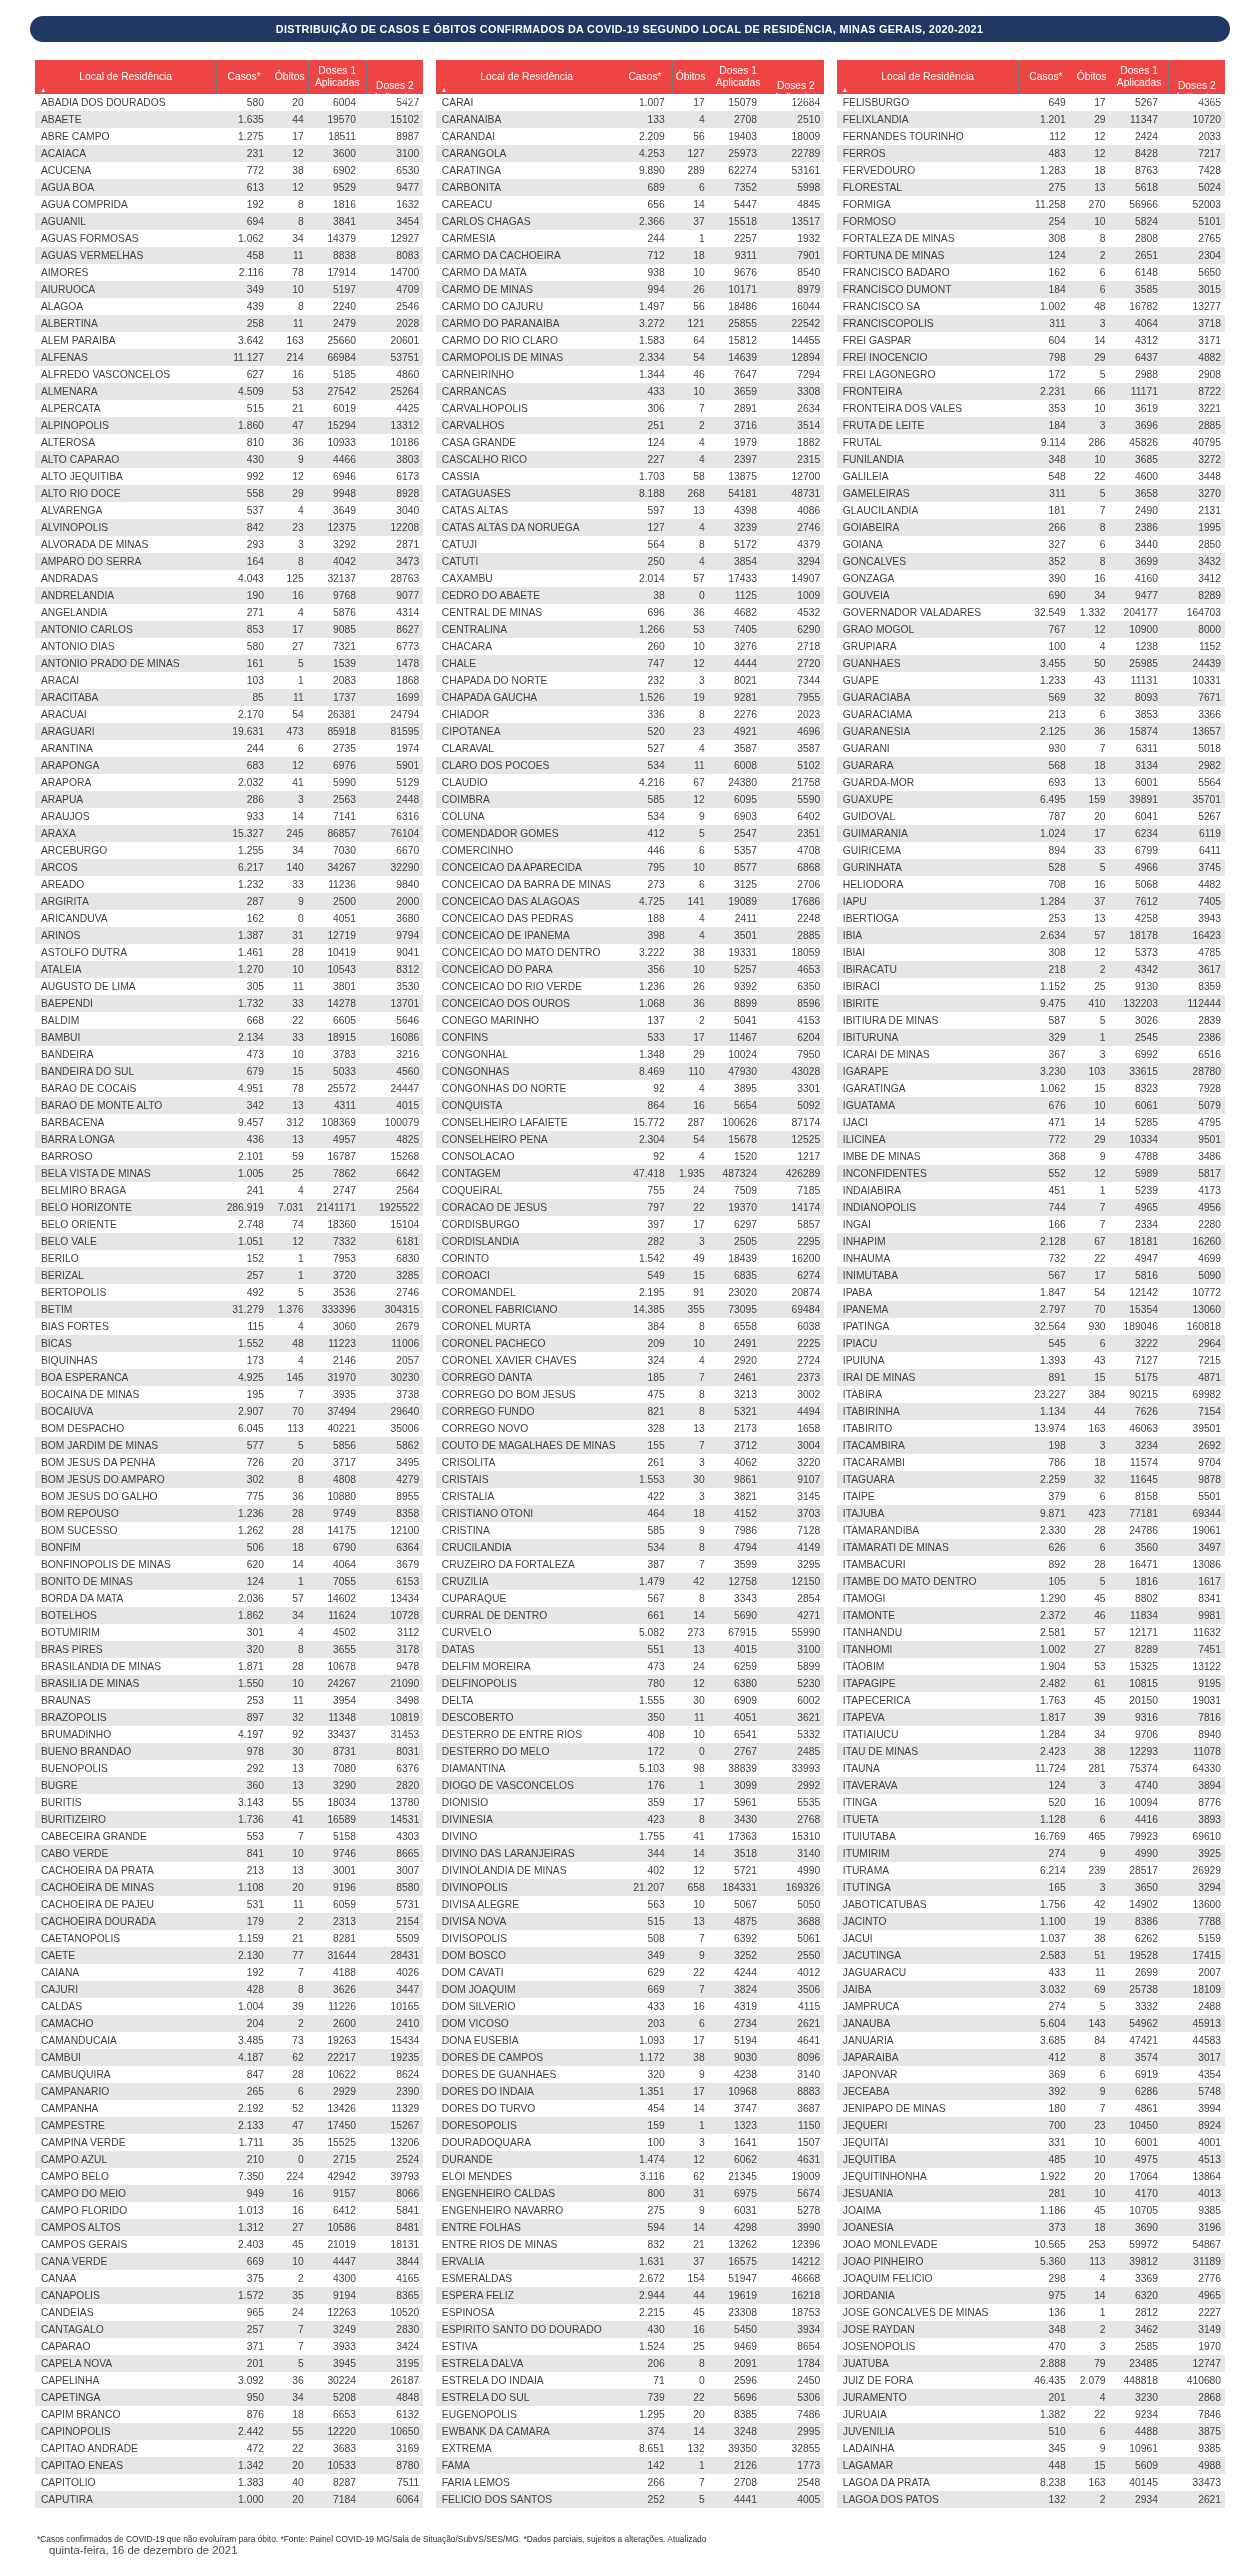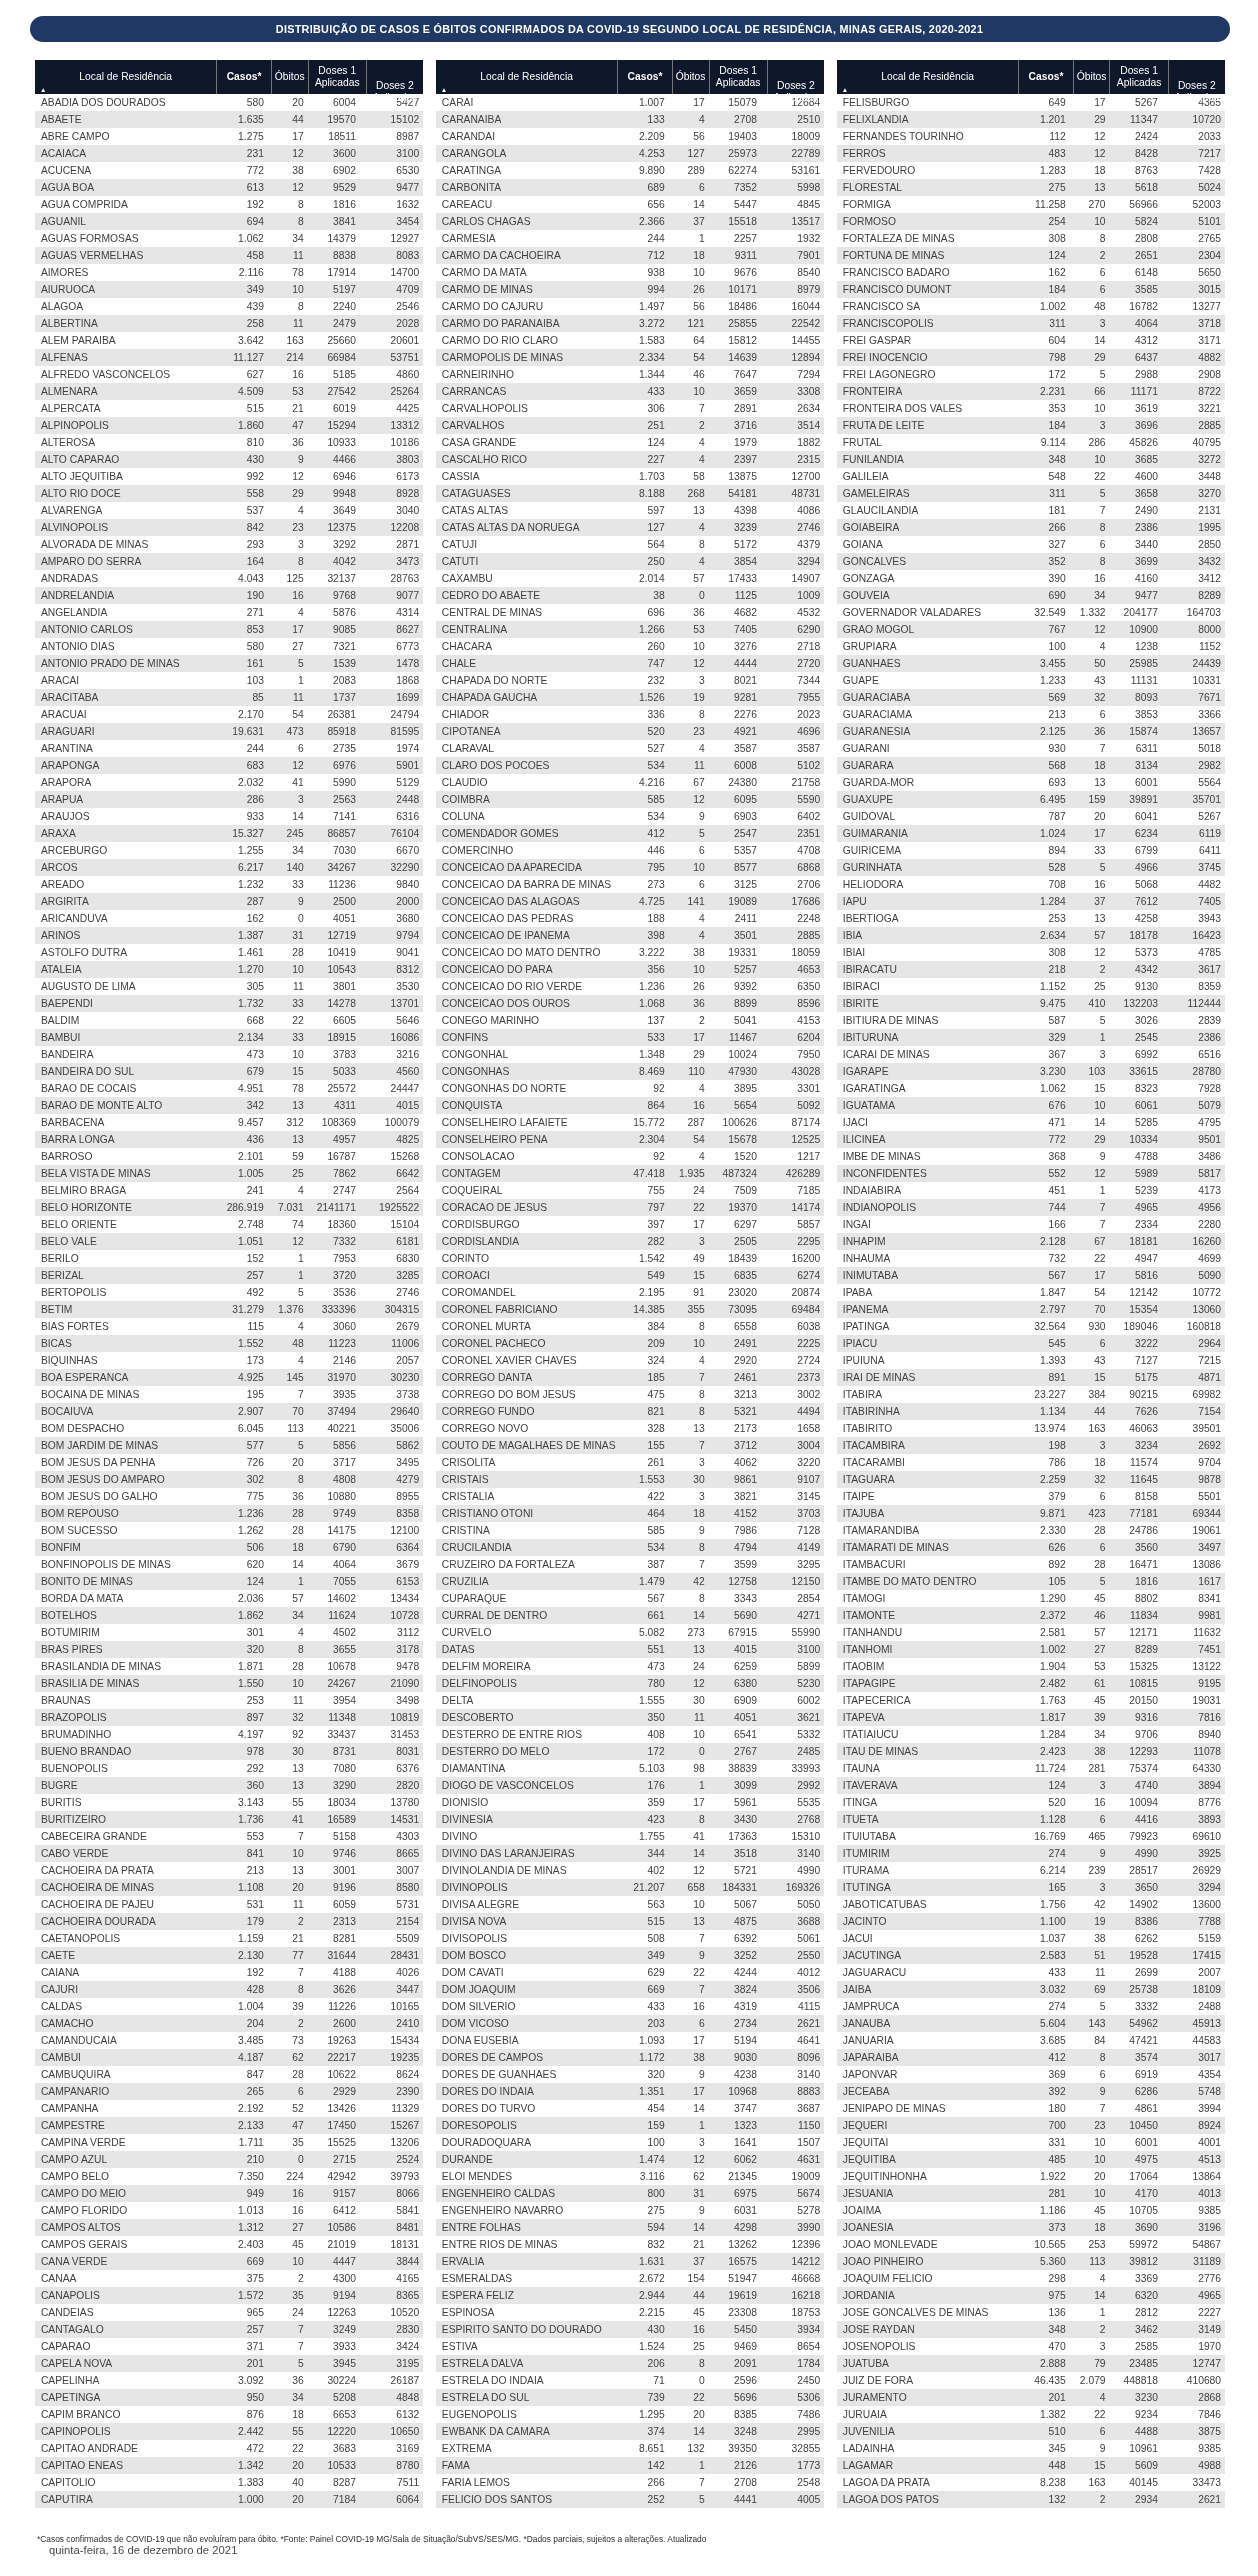--- a/index.html
+++ b/index.html
@@ -2,26 +2,26 @@
 <html><head>
 <meta charset="utf-8">
 <style>
   html,body{margin:0;padding:0;background:#ffffff;}
   body{width:1259px;height:2576px;position:relative;font-family:"Liberation Sans",sans-serif;overflow:hidden;}
   .titlebar{position:absolute;left:29.5px;top:15.7px;width:1200px;height:26.6px;background:#1f3864;border-radius:13.8px;
     display:flex;align-items:center;justify-content:center;}
   .titlebar span{color:#ffffff;font-size:10.8px;font-weight:bold;letter-spacing:0.3px;}
   .tables{position:absolute;left:35px;top:60px;width:1190px;display:flex;gap:12.8px;}
   .tbl{flex:1;min-width:0;}
-  .thead{display:flex;background:#0f172a;color:#ffffff;height:34px;font-size:10.3px;}
+  .thead{display:flex;background:#ef4444;color:#ffffff;height:34px;font-size:10.3px;}
   .th{display:flex;align-items:center;justify-content:center;text-align:center;position:relative;
       border-right:1px solid #777777;line-height:1.15;padding:2px 2px;box-sizing:border-box;}
   .th:last-child{border-right:none;}
   .th.c-name{width:47%;}
-  .th.c-casos{width:14%;font-weight:bold;}
+  .th.c-casos{width:14%;}
   .th.c-obitos{width:9.5%;text-align:center;}
   .th.c-d1{width:15%;}
   .th.c-d2{width:14.5%;margin-top:29px;}
   .sort{position:absolute;left:4.9px;bottom:1px;font-size:6.4px;color:#ffffff;}
   .tbody{font-size:10.3px;color:#3f3f3f;}
   .tr{display:flex;height:17px;align-items:center;box-sizing:border-box;}
   .tr:nth-child(even){background:#e6e6e6;}
   .td{box-sizing:border-box;overflow:hidden;white-space:nowrap;}
   .td.c-name{width:47%;padding-left:5.9px;text-overflow:ellipsis;}
   .td.c-casos{width:14%;text-align:right;padding-right:7.9px;}

